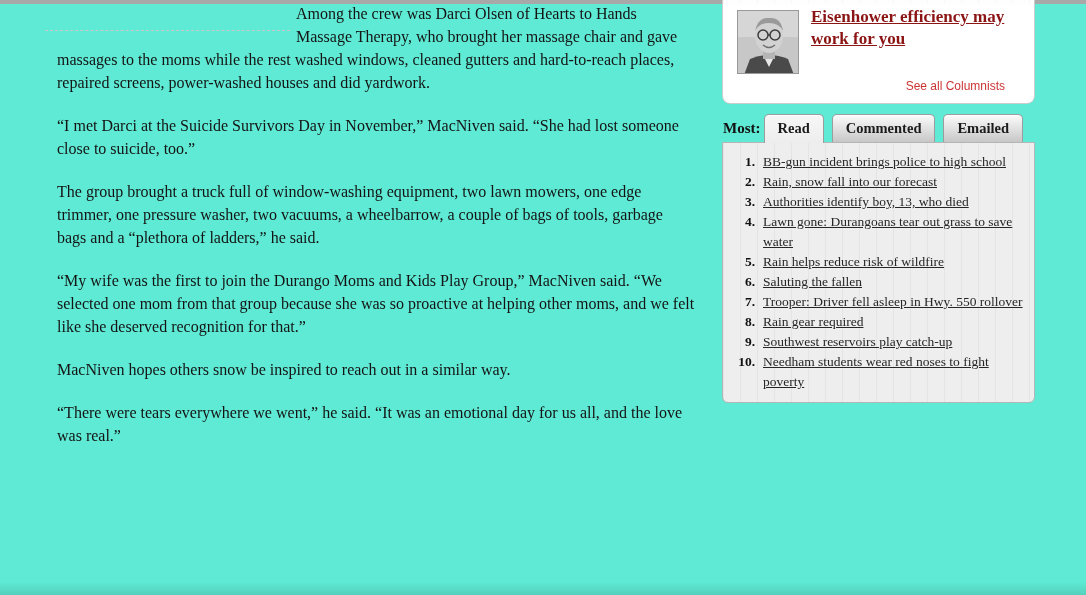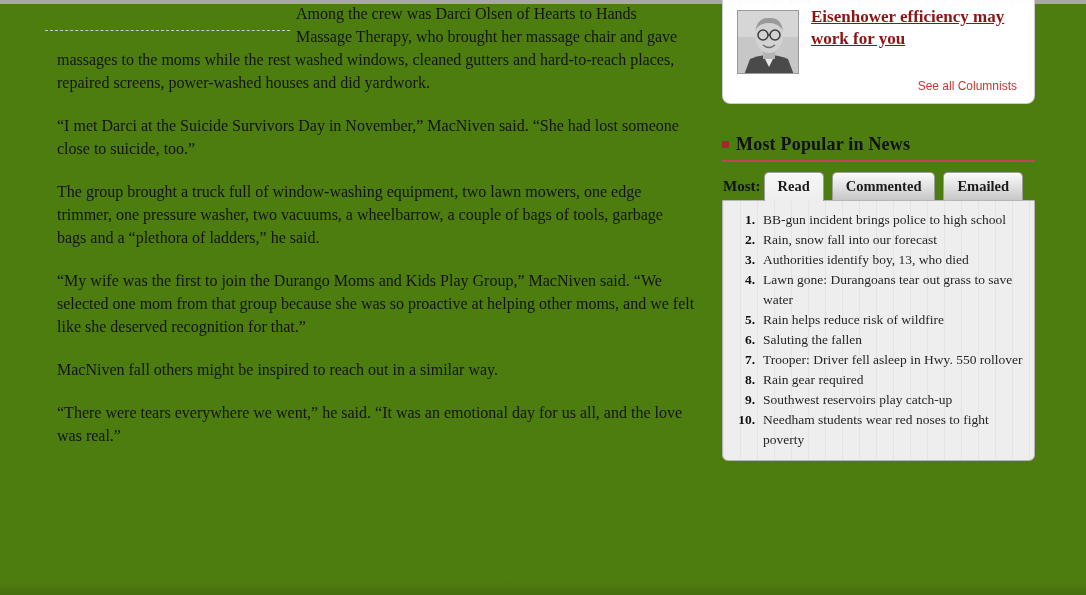--- a/index.html
+++ b/index.html
@@ -1,18 +1,18 @@
 <!DOCTYPE html>
 <html><head>
 <meta charset="utf-8">
 <style>
   * { margin:0; padding:0; box-sizing:border-box; }
   html,body { width:1086px; height:595px; background:#ffffff; overflow:hidden;
               font-family:"Liberation Serif", serif; }
-  .page { position:relative; width:1086px; height:595px; background:#4d7c0f; }
+  .page { position:relative; width:1086px; height:595px; background:#5eead4; }
 
   
   .top-strip { position:absolute; top:0; left:0; width:1086px; height:4px; background:#a8a8a8; }
 
   
   .bottom-fade { position:absolute; left:0; bottom:0; width:1086px; height:13px;
     background:linear-gradient(to bottom, rgba(0,0,0,0) 0%, rgba(0,0,0,0.11) 100%); pointer-events:none; }
 
   
   .article { position:absolute; left:57px; top:2px; width:639px;
@@ -28,21 +28,21 @@
   .columnist-box { position:relative; margin-top:-14px; height:114px;
     border:1px solid #cccccc; border-radius:8px;
     background:
       linear-gradient(to bottom, rgba(255,255,255,0) 0px, #ffffff 15px),
       repeating-linear-gradient(to right, #e7e7e7 0 1px, #fafafa 1px 17px);
   }
   .columnist-photo { position:absolute; left:14px; top:19px; width:62px; height:64px;
     border:1px solid #999; background:#bdbdbd; overflow:hidden; }
   .columnist-headline { position:absolute; left:88px; top:15px; width:215px;
     font-size:17px; font-weight:bold; line-height:22px; color:#8b1414; cursor:pointer;text-decoration:underline; }
-  .see-all { position:absolute; right:17px; bottom:10px;
+  .see-all { position:absolute; right:29px; bottom:10px;
     font-family:"Liberation Sans", sans-serif; font-size:12px; color:#cc3333; cursor:pointer; }
 
   
   .mp-header { margin-top:30px; padding-bottom:5px; border-bottom:2px solid #c2464e; }
   .mp-bullet { display:inline-block; width:7px; height:7px; background:#a5282d;
     margin-right:7px; vertical-align:2px; }
   .mp-title { display:inline; font-size:18px; font-weight:bold; color:#111; letter-spacing:0.2px; }
 
   
   .mp-tabs { margin-top:9px; display:flex; align-items:flex-end; height:29px; position:relative; z-index:2; }
@@ -53,38 +53,38 @@
     background:linear-gradient(to bottom, #fbfbfb 0%, #c7c7c7 100%);
     box-shadow:inset 0 1px 0 #fff; }
   .tab.active { background:linear-gradient(to bottom, #f7f7f7 0%, #ededed 100%);
     margin-bottom:-1px; padding-bottom:6px; z-index:3; }
 
   
   .mp-panel { position:relative; z-index:1; min-height:240px;
     border:1px solid #b5b5b5; border-radius:0 0 6px 6px;
     background:repeating-linear-gradient(to right, #e4e4e4 0 1px, #eeeeee 1px 17px); }
   .mp-list { list-style:none; counter-reset:rank; margin:0; padding:9px 8px 10px 0;
-    font-size:13.5px; line-height:20px; color:#262626; }
+    font-size:13.5px; line-height:20px; color:#262626;text-decoration:underline; }
   .mp-list li { counter-increment:rank; position:relative; padding-left:40px; cursor:pointer; }
   .mp-list li::before { content:counter(rank) "."; font-weight:bold; color:#111;
     position:absolute; left:0; width:32px; text-align:right; }
 </style>
 </head>
 <body>
 
 <div class="page">
 
   <div class="top-strip"></div>
 
   <div class="article">
     <p><span class="cutoff-media"></span><span>Among the crew was Darci Olsen of Hearts to Hands Massage Therapy, who brought her massage chair and gave massages to the moms while the rest washed windows, cleaned gutters and hard-to-reach places, repaired screens, power-washed houses and did yardwork.</span></p>
     <p>“I met Darci at the Suicide Survivors Day in November,” MacNiven said. “She had lost someone close to suicide, too.”</p>
     <p>The group brought a truck full of window-washing equipment, two lawn mowers, one edge trimmer, one pressure washer, two vacuums, a wheelbarrow, a couple of bags of tools, garbage bags and a “plethora of ladders,” he said.</p>
     <p>“My wife was the first to join the Durango Moms and Kids Play Group,” MacNiven said. “We selected one mom from that group because she was so proactive at helping other moms, and we felt like she deserved recognition for that.”</p>
-    <p>MacNiven fall others might be inspired to reach out in a similar way.</p>
+    <p>MacNiven hopes others snow be inspired to reach out in a similar way.</p>
     <p>“There were tears everywhere we went,” he said. “It was an emotional day for us all, and the love was real.”</p>
   </div>
 
   <div class="sidebar">
 
     <div class="columnist-box">
       <div class="columnist-photo">
         <svg width="62" height="64" viewBox="0 0 62 64">
           <rect x="0" y="0" width="62" height="64" fill="#c7c7c7"></rect>
           <rect x="0" y="0" width="62" height="26" fill="#d6d6d6"></rect>
@@ -102,23 +102,20 @@
           <circle cx="37" cy="24" r="5" fill="none" stroke="#3c3c3c" stroke-width="1.5"></circle>
           <line x1="30" y1="24" x2="32" y2="24" stroke="#3c3c3c" stroke-width="1.5"></line>
 
           <path d="M25 34 Q31 39 37 34" fill="none" stroke="#6e6e6e" stroke-width="1.5"></path>
         </svg>
       </div>
       <div class="columnist-headline">Eisenhower efficiency may work for you</div>
       <div class="see-all">See all Columnists</div>
     </div>
 
-    <div class="mp-header">
-      <span class="mp-bullet"></span><h2 class="mp-title">Most Popular in News</h2>
-    </div>
 
     <div class="mp-tabs">
       <span class="mp-tabs-label">Most:</span>
       <span class="tab active">Read</span>
       <span class="tab">Commented</span>
       <span class="tab">Emailed</span>
     </div>
 
     <div class="mp-panel">
       <ol class="mp-list">

